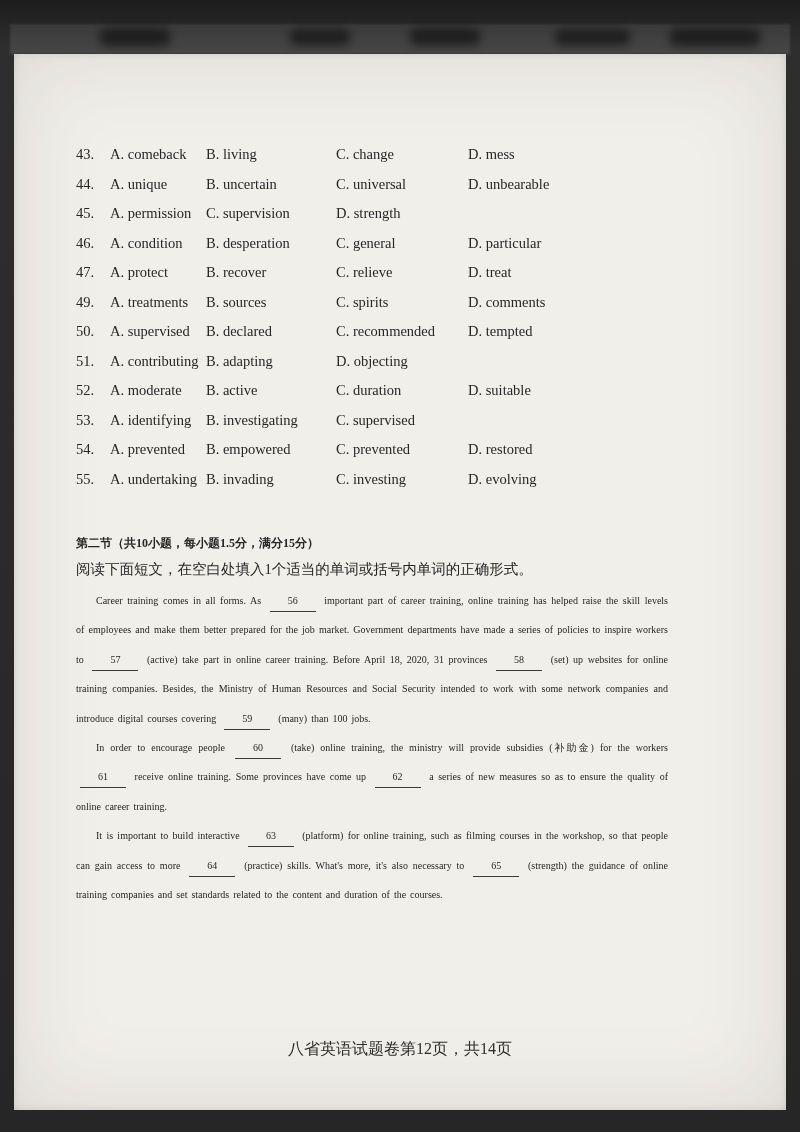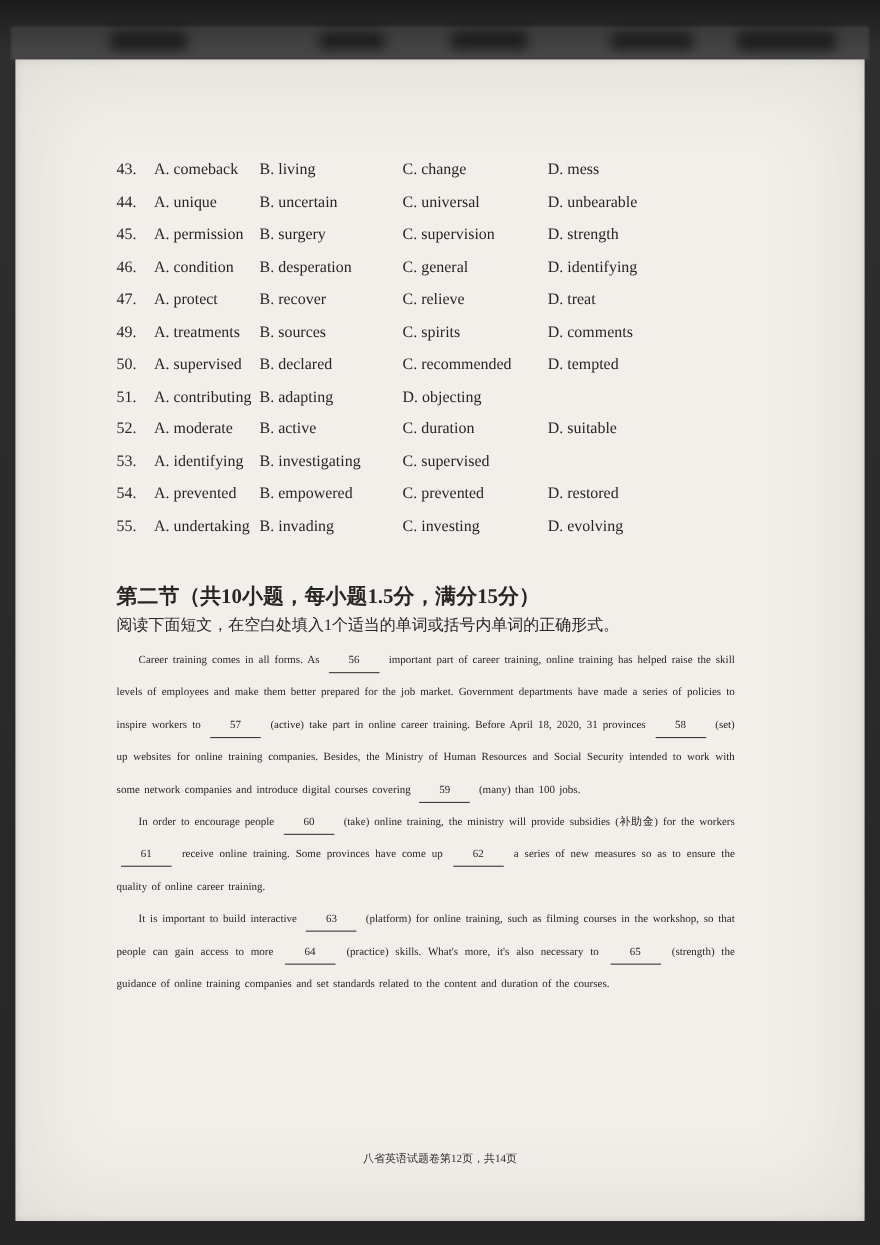--- a/index.html
+++ b/index.html
@@ -14,54 +14,54 @@
     background:linear-gradient(180deg,#3a3a3a,#474747);
     filter:blur(1px);
   }
   .blob { position:absolute; background:#161616; border-radius:6px; filter:blur(5px); opacity:.8; }
   .paper {
     position:absolute; top:54px; left:14px; right:14px; bottom:22px;
     background:#f1efea;
     box-shadow:inset 0 0 90px rgba(95,85,70,.14), inset 0 0 8px rgba(0,0,0,.10);
     color:#262626;
   }
-  .paper-inner { padding:86px 118px 0 92px; }
+  .paper-inner { padding:86px 118px 0 62px; }
 
   
   .mcq-table { }
   .mcq-row {
     display:grid;
     grid-template-columns:34px 96px 130px 132px auto;
     align-items:baseline;
     height:29.5px; line-height:29.5px;
     font-size:14.5px;
     white-space:nowrap;
   }
   .mcq-num { }
   .mcq-cell { }
 
   
-  .sec2-heading { margin:36px 0 0 0; font-weight:bold; font-size:19px; line-height:26px; }
+  .sec2-heading { margin:36px 0 0 0; font-weight:bold; font-size:12px; line-height:26px; }
   .sec2-instruction { margin:0; font-size:14.5px; line-height:26px; }
 
   .passage { margin-top:4px; }
   .passage-para {
     margin:0; text-align:justify; text-indent:2em;
     font-size:10px; line-height:29.4px;
     word-spacing:1.5px;
   }
   .blank {
     display:inline-block; text-indent:0;
     min-width:20px; padding:0 13px; margin:0 4px;
     border-bottom:1.3px solid #3a3a3a;
     text-align:center; line-height:20px;
   }
   .footer {
     position:absolute; left:0; right:0; bottom:50px;
-    text-align:center; font-size:10px; color:#2d2d2d;
+    text-align:center; font-size:16px; color:#2d2d2d;
   }
 </style>
 </head>
 <body>
 
 <div class="photo">
 
   <div class="top-band">
     <div class="blob" style="left:90px;top:4px;width:70px;height:18px;"></div>
     <div class="blob" style="left:280px;top:5px;width:60px;height:16px;"></div>
@@ -84,30 +84,29 @@
           <div class="mcq-row">
             <span class="mcq-num">44.</span>
             <span class="mcq-cell">A. unique</span>
             <span class="mcq-cell">B. uncertain</span>
             <span class="mcq-cell">C. universal</span>
             <span class="mcq-cell">D. unbearable</span>
           </div>
           <div class="mcq-row">
             <span class="mcq-num">45.</span>
             <span class="mcq-cell">A. permission</span>
-            <span class="mcq-cell">B. surgery</span>
             <span class="mcq-cell">C. supervision</span>
             <span class="mcq-cell">D. strength</span>
           </div>
           <div class="mcq-row">
             <span class="mcq-num">46.</span>
             <span class="mcq-cell">A. condition</span>
             <span class="mcq-cell">B. desperation</span>
             <span class="mcq-cell">C. general</span>
-            <span class="mcq-cell">D. identifying</span>
+            <span class="mcq-cell">D. particular</span>
           </div>
           <div class="mcq-row">
             <span class="mcq-num">47.</span>
             <span class="mcq-cell">A. protect</span>
             <span class="mcq-cell">B. recover</span>
             <span class="mcq-cell">C. relieve</span>
             <span class="mcq-cell">D. treat</span>
           </div>
           <div class="mcq-row">
             <span class="mcq-num">49.</span>

